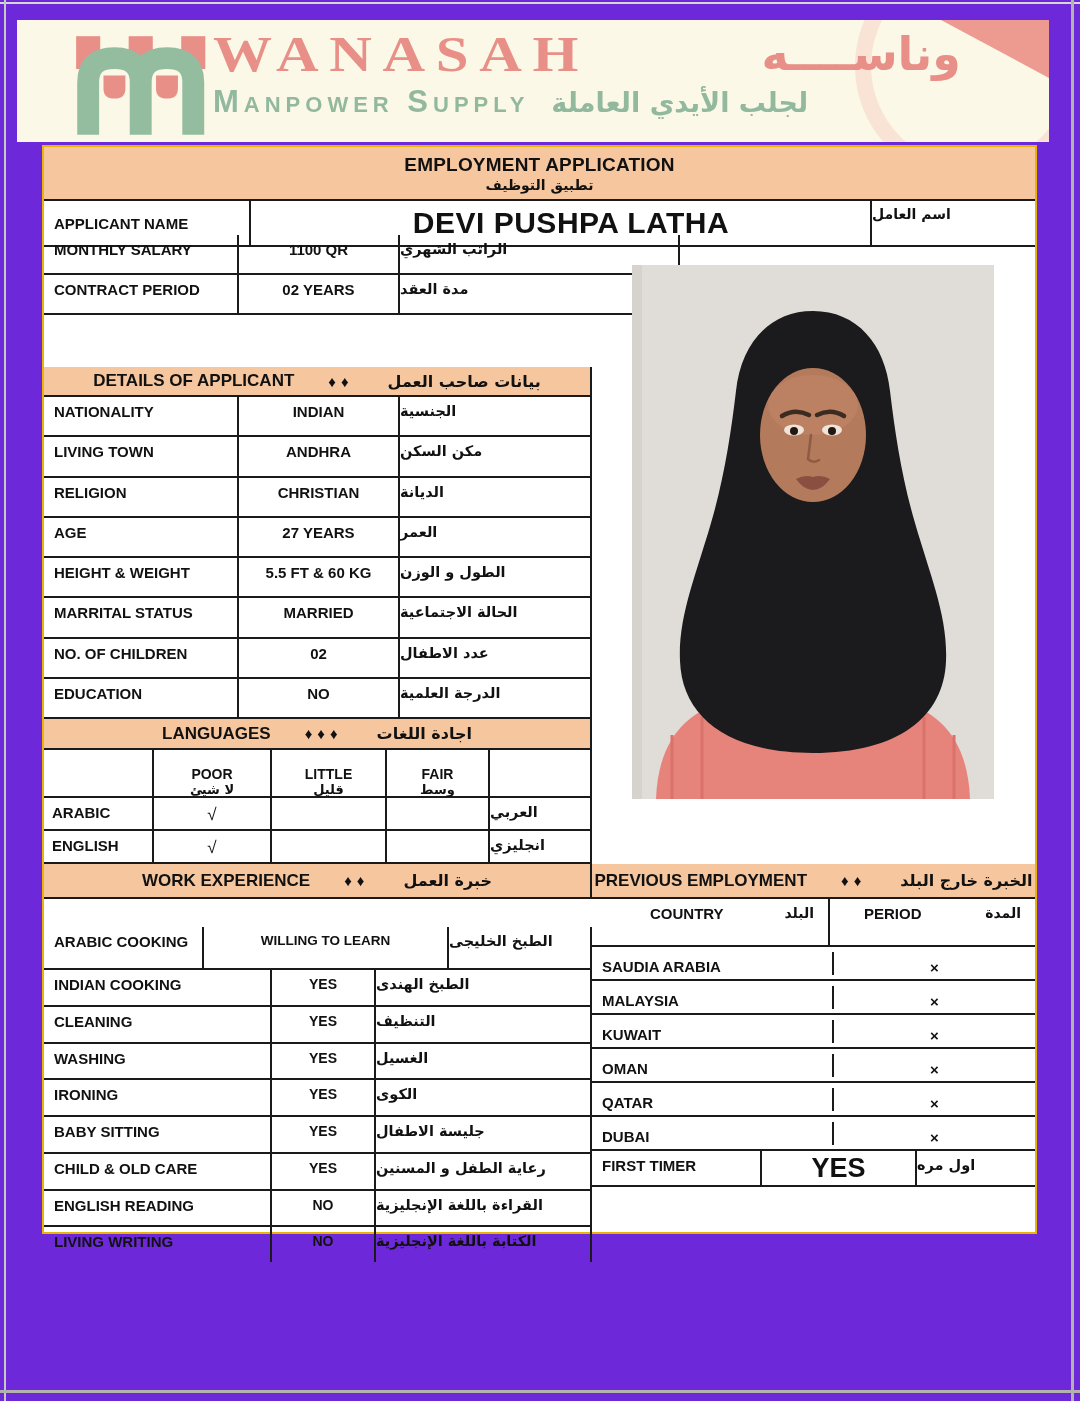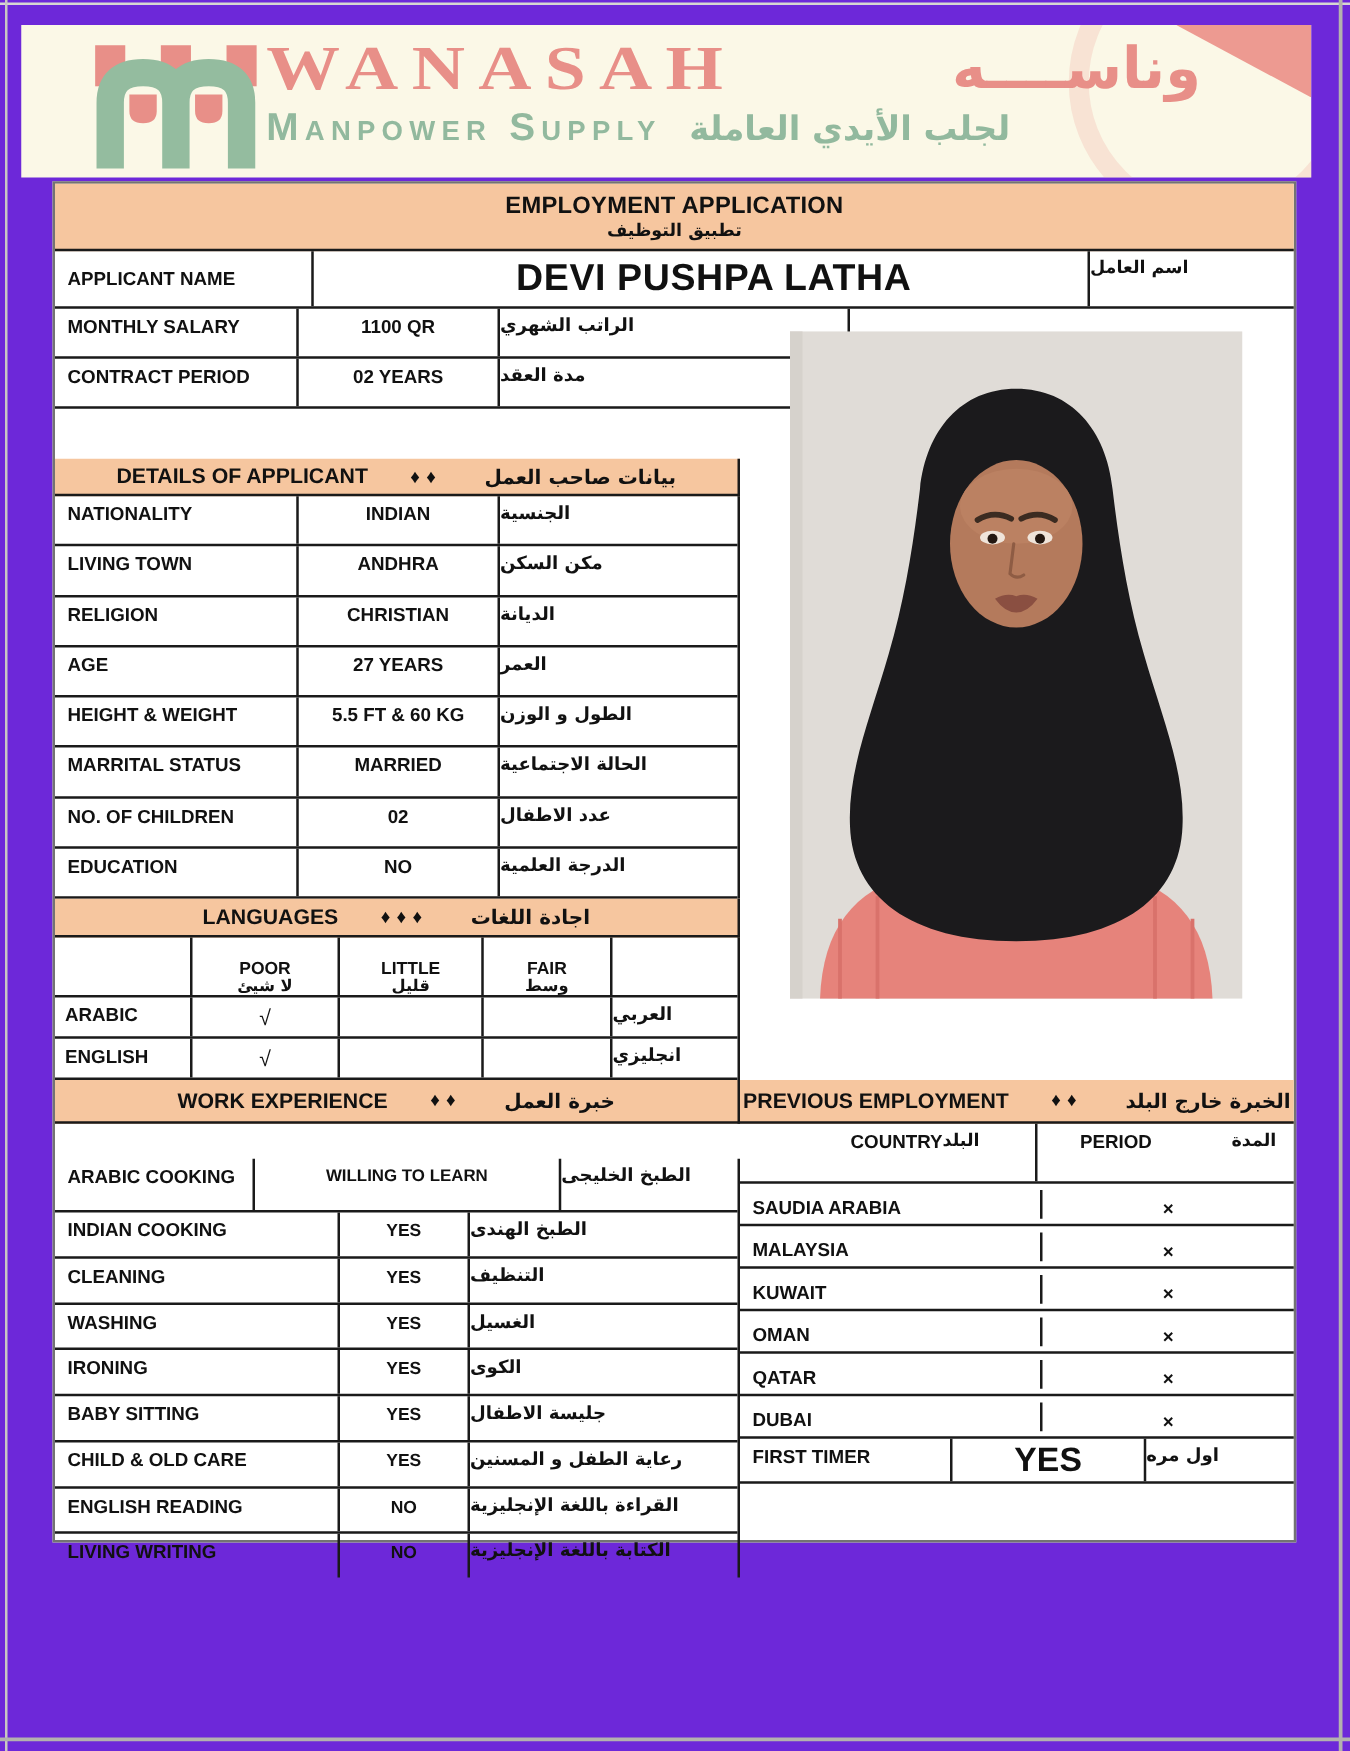--- a/index.html
+++ b/index.html
@@ -26,21 +26,21 @@
   .brand-ar{font-family:"DejaVu Sans",sans-serif;font-weight:700;font-size:46px;line-height:56px;
             color:#E88F88;margin-left:230px;white-space:nowrap;}
   .brand-line2{display:flex;align-items:baseline;margin-top:2px;}
   .tagline-en{font-variant:small-caps;font-weight:700;font-size:31px;letter-spacing:5px;
               color:#92B99E;white-space:nowrap;}
   .tagline-ar{font-family:"DejaVu Sans",sans-serif;font-weight:700;font-size:27px;color:#92B99E;
               margin-left:22px;white-space:nowrap;}
 
   
   .form{position:absolute;left:42px;top:145px;width:995px;height:1089px;
-        border:2px solid #737373;background:#fff;box-sizing:border-box;}
+        border:2px solid #eab308;background:#fff;box-sizing:border-box;}
   .blk{position:absolute;box-sizing:border-box;}
   .peach{background:#F6C69F;}
   .bb{border-bottom:2px solid #1a1a1a;}
   .br{border-right:2px solid #1a1a1a;padding-left:21px;}
 
   .title-block{left:0;top:0;width:991px;height:54px;display:flex;flex-direction:column;
                align-items:center;justify-content:center;}
   .title-en{font-weight:700;font-size:19px;letter-spacing:.2px;}
   .title-ar{font-family:"DejaVu Sans",sans-serif;font-weight:700;font-size:14px;margin-top:1px;}
 
@@ -52,21 +52,21 @@
            font-family:"DejaVu Sans",sans-serif;font-weight:700;font-size:14px;}
 
   .tbl{display:flex;flex-direction:column;}
   .row{display:flex;border-bottom:2px solid #1a1a1a;box-sizing:border-box;}
   .cell{box-sizing:border-box;display:flex;align-items:flex-start;padding-top:6px;}
   .c-label{padding-left:10px;font-weight:700;font-size:15px;}
   .c-value{justify-content:center;font-weight:700;font-size:15px;}
   .c-ar{justify-content:flex-end;padding-right:10px;font-family:"DejaVu Sans",sans-serif;
         font-weight:700;font-size:14.5px;}
 
-  .summary{left:0;top:100px;width:636px;height:120px;border-right:2px solid #1a1a1a;}
+  .summary{left:0;top:88px;width:636px;height:120px;border-right:2px solid #1a1a1a;}
   .summary .row{height:40px;}
   .summary .c-label{width:195px;border-right:2px solid #1a1a1a;}
   .summary .c-value{width:161px;border-right:2px solid #1a1a1a;}
   .summary .c-ar{flex:1;}
 
   .sec-head{display:flex;align-items:center;justify-content:center;gap:34px;
             border-bottom:2px solid #1a1a1a;}
   .sec-en{font-weight:700;font-size:17px;}
   .sec-di{font-size:15px;letter-spacing:5px;}
   .sec-ar{font-family:"DejaVu Sans",sans-serif;font-weight:700;font-size:16px;}
@@ -105,21 +105,21 @@
   .we .b-label{width:228px;border-right:2px solid #1a1a1a;}
   .we .b-value{width:104px;border-right:2px solid #1a1a1a;font-size:14px;}
   .we .b-ar{flex:1;}
 
   .pe-head{left:548px;top:717px;width:443px;height:35px;}
   .pe{left:548px;top:752px;width:443px;height:335px;}
   .pe .hrow{height:48px;}
   .pe .drow{height:34px;align-items:center;}
   .pe .trow{height:36px;}
   .pe .erow{flex:1;border-bottom:none;}
-  .pe .col-country{width:238px;border-right:2px solid #1a1a1a;justify-content:center;
+  .pe .col-country{width:238px;border-right:2px solid #1a1a1a;justify-content:space-between;
                    padding-left:58px;padding-right:14px;}
   .pe .col-period{flex:1;justify-content:space-between;padding-left:34px;padding-right:14px;}
   .pe-col-en{font-weight:700;font-size:15px;}
   .pe-col-ar{font-family:"DejaVu Sans",sans-serif;font-weight:700;font-size:14px;}
   .pe .country{width:242px;border-right:2px solid #1a1a1a;padding-left:10px;font-weight:700;font-size:15px;}
   .pe .mark{flex:1;justify-content:center;font-weight:700;font-size:15px;padding-top:8px;}
   .pe .ft-label{width:170px;border-right:2px solid #1a1a1a;padding-left:10px;font-weight:700;font-size:15px;}
   .pe .ft-value{width:155px;border-right:2px solid #1a1a1a;justify-content:center;
                 font-weight:700;font-size:27px;padding-top:2px;}
   .pe .ft-ar{flex:1;justify-content:flex-end;padding-right:10px;font-family:"DejaVu Sans",sans-serif;

